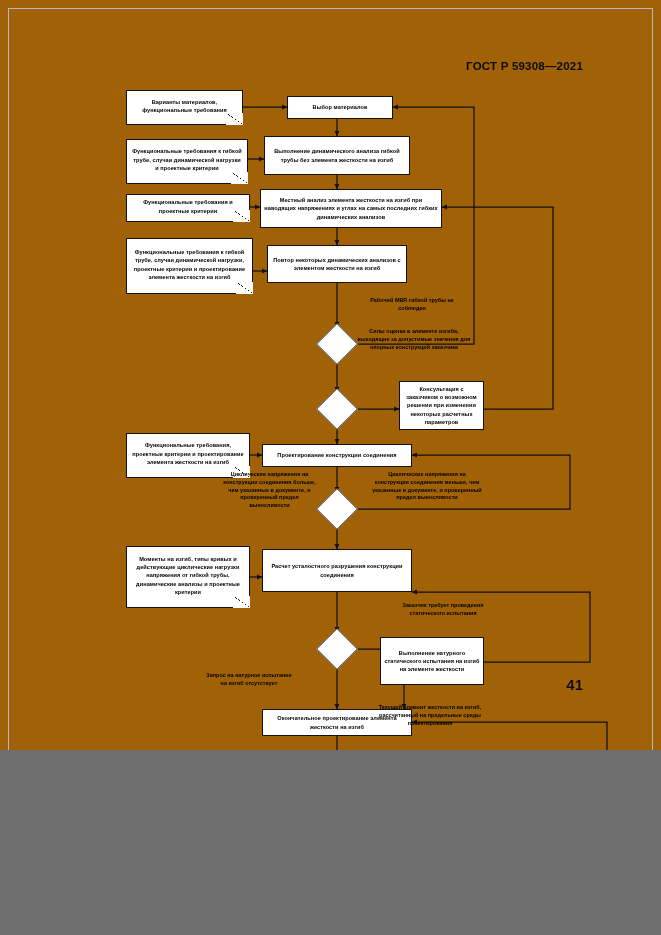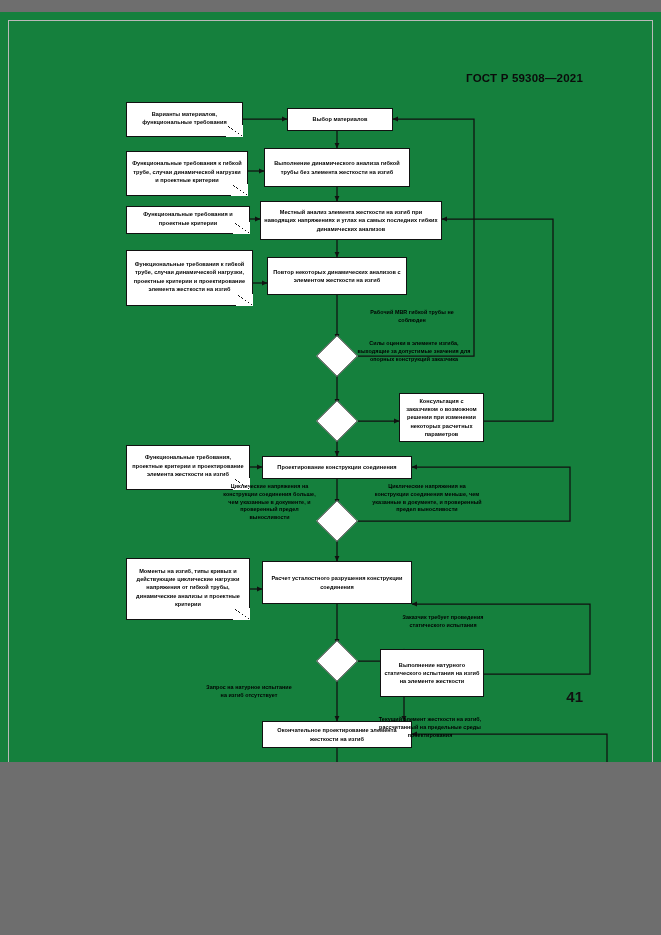--- a/index.html
+++ b/index.html
@@ -1,21 +1,21 @@
 <!DOCTYPE html>
 <html lang="ru"><head>
 <meta charset="utf-8">
 <style>
   html,body{margin:0;padding:0;background:#6e6e6e;}
   body{font-family:"Liberation Sans",sans-serif;}
   .page{
     position:relative;
     width:661px;height:750px;
-    background:#15803d;
-    margin:12px auto;
+    background:#a16207;
+    margin:0 auto;
     overflow:hidden;
     box-sizing:border-box;
   }
   .page-frame{
     position:absolute;left:8px;top:8px;width:645px;height:919px;
     border:1px solid #b9b9b9;box-sizing:border-box;pointer-events:none;
   }
   .header-std{
     position:absolute;right:78px;top:60px;
     font-size:11.5px;font-weight:bold;color:#0b0b0b;

